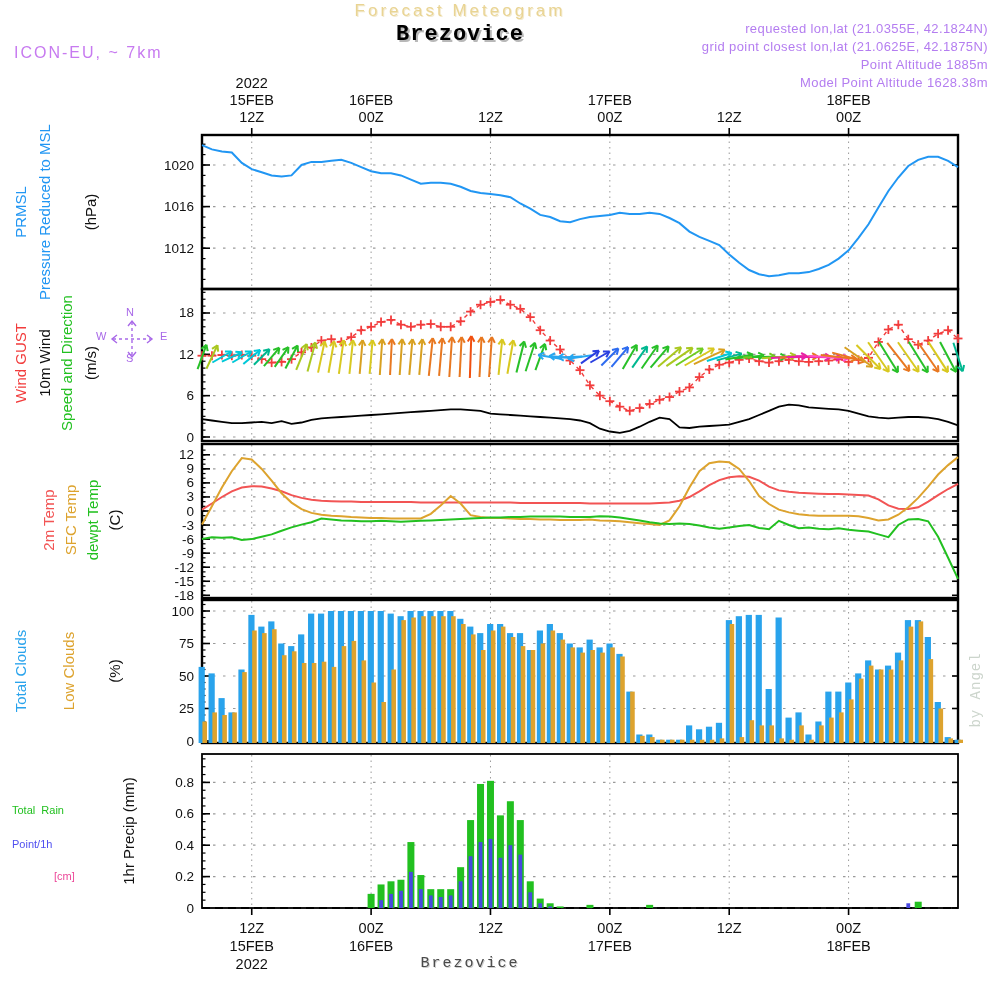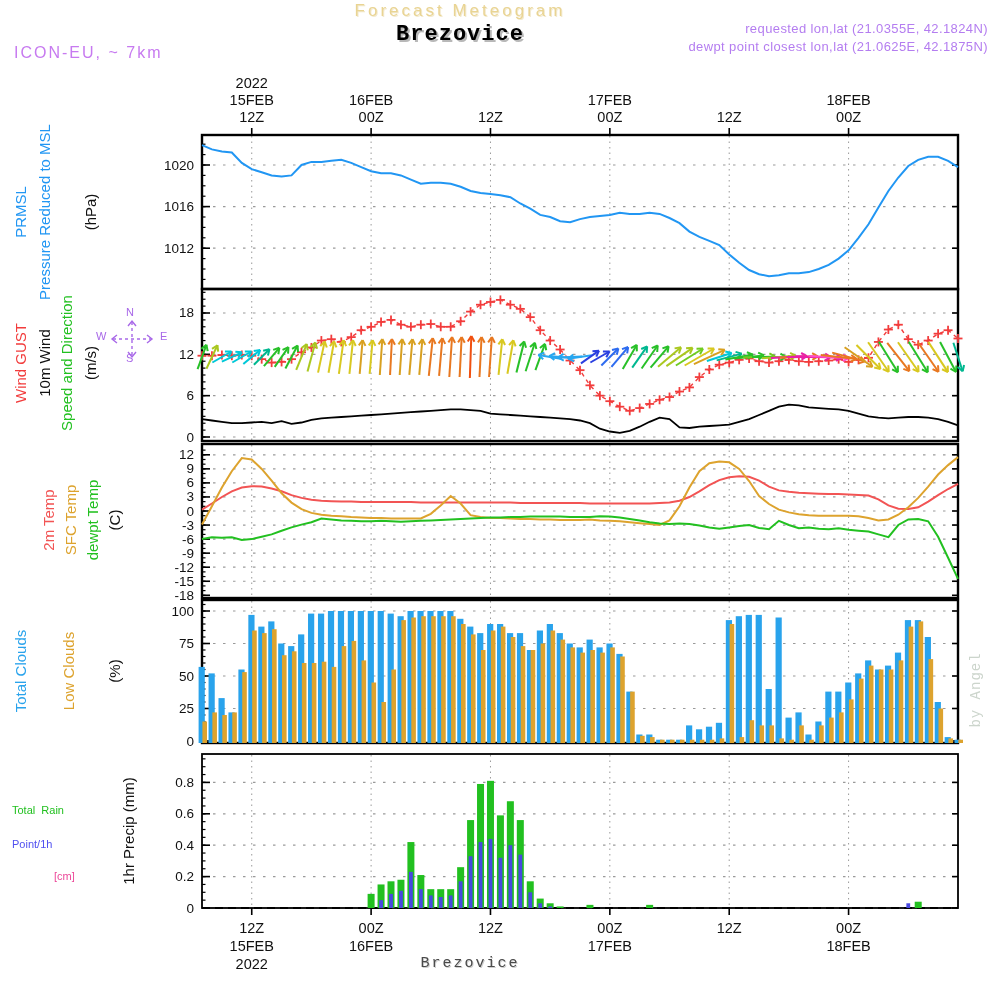--- a/index.html
+++ b/index.html
@@ -29,21 +29,23 @@
 </style>
 </head>
 <body>
 
 <div id="page">
 
   <div class="ttl">Forecast Meteogram</div>
   <div class="stn">Brezovice</div>
   <div class="meta">
     <div>requested lon,lat (21.0355E, 42.1824N)</div>
-    <div>dewpt point closest lon,lat (21.0625E, 42.1875N)</div>
+    <div>grid point closest lon,lat (21.0625E, 42.1875N)</div>
+    <div>Point Altitude 1885m</div>
+    <div>Model Point Altitude 1628.38m</div>
   </div>
   <div class="model">ICON-EU, ~ 7km</div>
 
   <div class="vl" style="left:20px;top:212px">
       <span style="color:#2196f3">PRMSL</span>
     </div>
   <div class="vl" style="left:44px;top:212px">
       <span style="color:#2196f3">Pressure Reduced to MSL</span>
     </div>
   <div class="vl" style="left:90px;top:212px">

